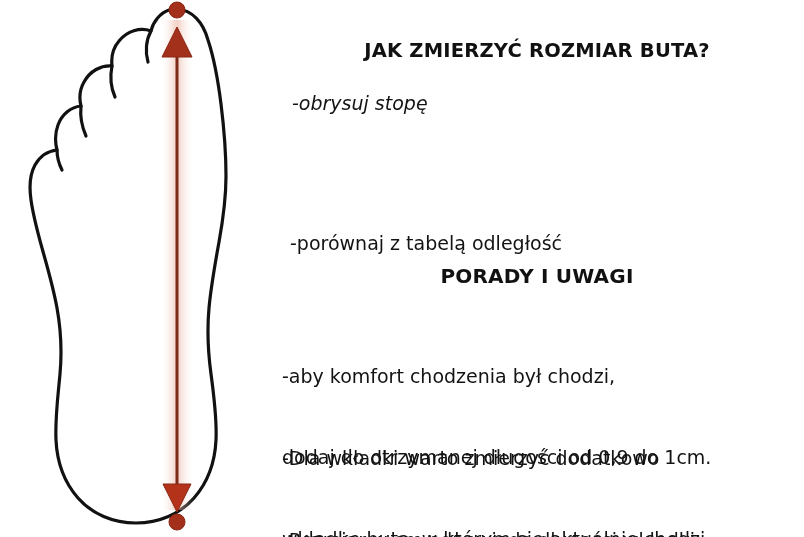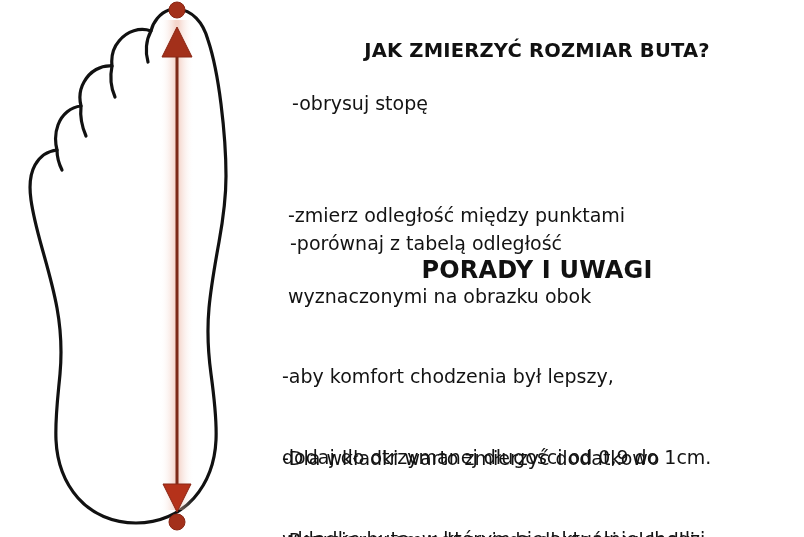--- a/index.html
+++ b/index.html
@@ -49,33 +49,33 @@
   }
   #title-main {
     position: absolute;
     left: 0;
     top: 39px;
     width: 534px;
   }
   #title-tips {
     position: absolute;
     left: 0;
-    top: 256px;
+    top: 264px;
     width: 534px;
-    font-size: 24px;
+    font-size: 20px;
   }
 
   .para {
     position: absolute;
     font-size: 19px;
     line-height: 27px;
     white-space: pre;
     color: #131313;
   }
-  #para-1 { left: 22px; top: 90px; }
+  #para-1 { left: 22px; top: 90px; font-style: italic; }
   #para-2 { left: 18px; top: 148px; }
   #para-3 { left: 20px; top: 230px; }
   #para-4 { left: 12px; top: 309px; }
   #para-5 { left: 12px; top: 391px; }
   #para-6 { left: 12px; top: 473px; }
 </style>
 </head>
 <body>
 
 <div id="page">
@@ -135,31 +135,27 @@
       <circle cx="177" cy="522" r="8" fill="#a3301a" stroke="#8a2614" stroke-width="1"></circle>
     </svg>
   </div>
 
   <div id="text-panel">
 
     <div class="heading" id="title-main">JAK ZMIERZYĆ ROZMIAR BUTA?</div>
 
     <div class="para" id="para-1">-obrysuj stopę</div>
 
-    <div class="para" id="para-2">
-      <div>-zmierz odległość między punktami</div>
-      <div>wyznaczonymi na obrazku obok</div>
-    </div>
 
     <div class="para" id="para-3">-porównaj z tabelą odległość</div>
 
     <div class="heading" id="title-tips">PORADY I UWAGI</div>
 
     <div class="para" id="para-4">
-      <div>-aby komfort chodzenia był lepszy,</div>
+      <div>-aby komfort chodzenia był chodzi,</div>
       <div>dodaj do otrzymanej długości od 0,9 do 1cm.</div>
     </div>
 
     <div class="para" id="para-5">
       <div>-Dla wkładki warto zmierzyć dodatkowo</div>
       <div>wkładkę buta, w którym się aktualnie chodzi.</div>
     </div>
 
     <div class="para" id="para-6">
       <div>-Rozmiar w cm odpowiada długości wkładki</div>

